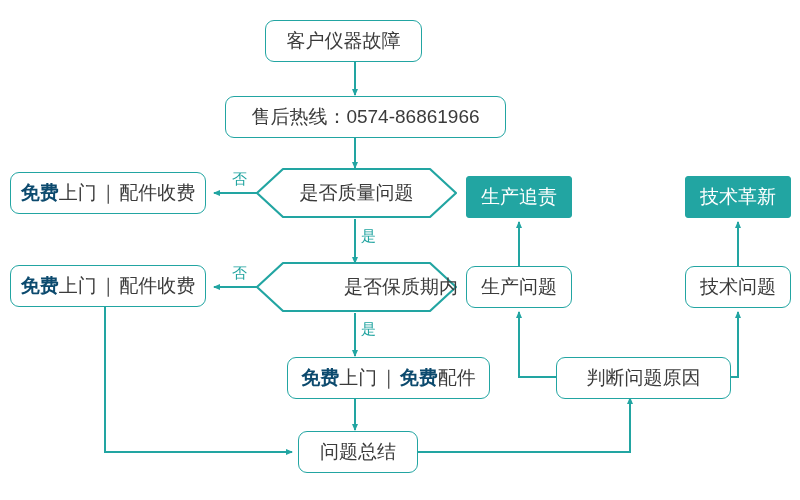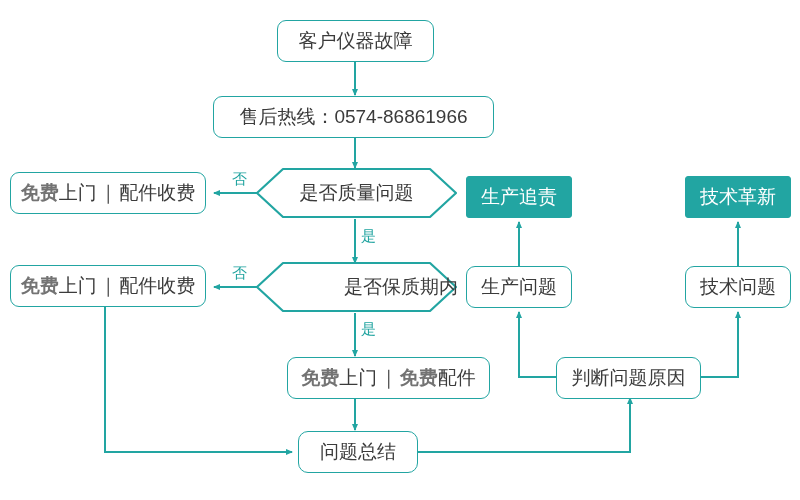--- a/index.html
+++ b/index.html
@@ -59,21 +59,21 @@
     position: absolute;
     left: 0;
     top: 0;
     width: 100%;
     height: 100%;
     z-index: -1;
   }
   .hexwrap svg { display: block; width: 100%; height: 100%; }
   .node .txt { position: relative; z-index: 2; }
   .free {
-    color: #737373;
+    color: #0c4a6e;
     font-weight: bold;
   }
   .plain { color: #3b3b3b; }
   .sep { color: #3b3b3b; padding: 0 2px; }
   .edge-label {
     position: absolute;
     color: #1fa39f;
     font-size: 15px;
     z-index: 4;
     white-space: nowrap;
@@ -113,25 +113,25 @@
       <path d="M556,377 L519,377 L519,312" marker-end="url(#arr)"></path>
 
       <path d="M701,377 L738,377 L738,312" marker-end="url(#arr)"></path>
 
       <path d="M519,266 L519,222" marker-end="url(#arr)"></path>
 
       <path d="M738,266 L738,222" marker-end="url(#arr)"></path>
     </g>
   </svg>
 
-  <div class="node node-rect" style="left:277px; top:20px; width:157px; height:42px;">
+  <div class="node node-rect" style="left:265px; top:20px; width:157px; height:42px;">
     <span class="txt">客户仪器故障</span>
   </div>
 
-  <div class="node node-rect" style="left:213px; top:96px; width:281px; height:42px;">
+  <div class="node node-rect" style="left:225px; top:96px; width:281px; height:42px;">
     <span class="txt">售后热线：0574-86861966</span>
   </div>
 
   <div class="node node-hex" style="left:255px; top:167px; width:203px; height:52px;text-align:center;">
     <span class="hexwrap">
       <svg viewBox="0 0 203 52" preserveAspectRatio="none">
         <polygon points="28,2 175,2 201,26 175,50 28,50 2,26" fill="#ffffff" stroke="#22a5a2" stroke-width="2.2" stroke-linejoin="round"></polygon>
       </svg>
     </span>
     <span class="txt">是否质量问题</span>
@@ -157,25 +157,25 @@
       <span class="free">免费</span><span class="plain">上门</span><span class="sep">｜</span><span class="plain">配件收费</span>
     </span>
   </div>
 
   <div class="node node-rect" style="left:255px; top:357px; width:203px; height:42px;margin-left:32px;">
     <span class="txt">
       <span class="free">免费</span><span class="plain">上门</span><span class="sep">｜</span><span class="free">免费</span><span class="plain">配件</span>
     </span>
   </div>
 
-  <div class="node node-rect" style="left:298px; top:431px; width:120px; height:42px;border-radius:10px;">
+  <div class="node node-rect" style="left:298px; top:431px; width:120px; height:42px;">
     <span class="txt">问题总结</span>
   </div>
 
-  <div class="node node-rect" style="left:556px; top:357px; width:145px; height:42px;">
+  <div class="node node-rect" style="left:556px; top:357px; width:175px; height:42px;">
     <span class="txt">判断问题原因</span>
   </div>
 
   <div class="node node-rect" style="left:466px; top:266px; width:106px; height:42px;">
     <span class="txt">生产问题</span>
   </div>
 
   <div class="node node-filled" style="left:466px; top:176px; width:106px; height:42px;">
     <span class="txt">生产追责</span>
   </div>

